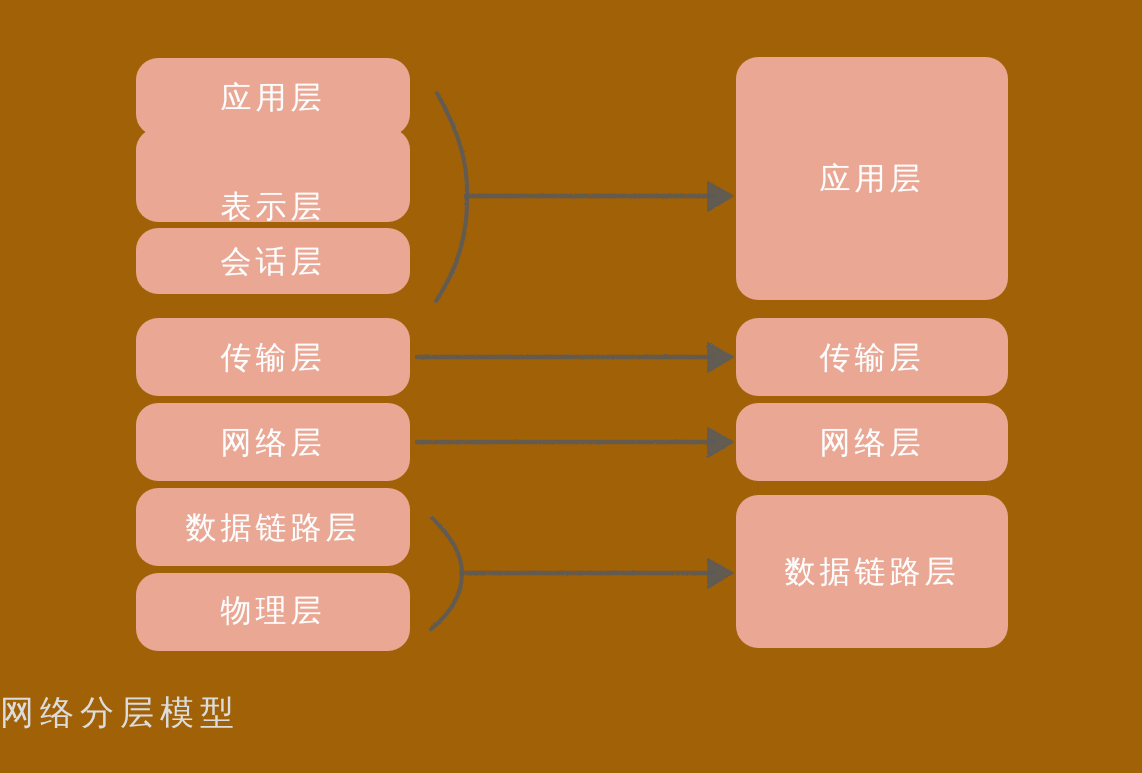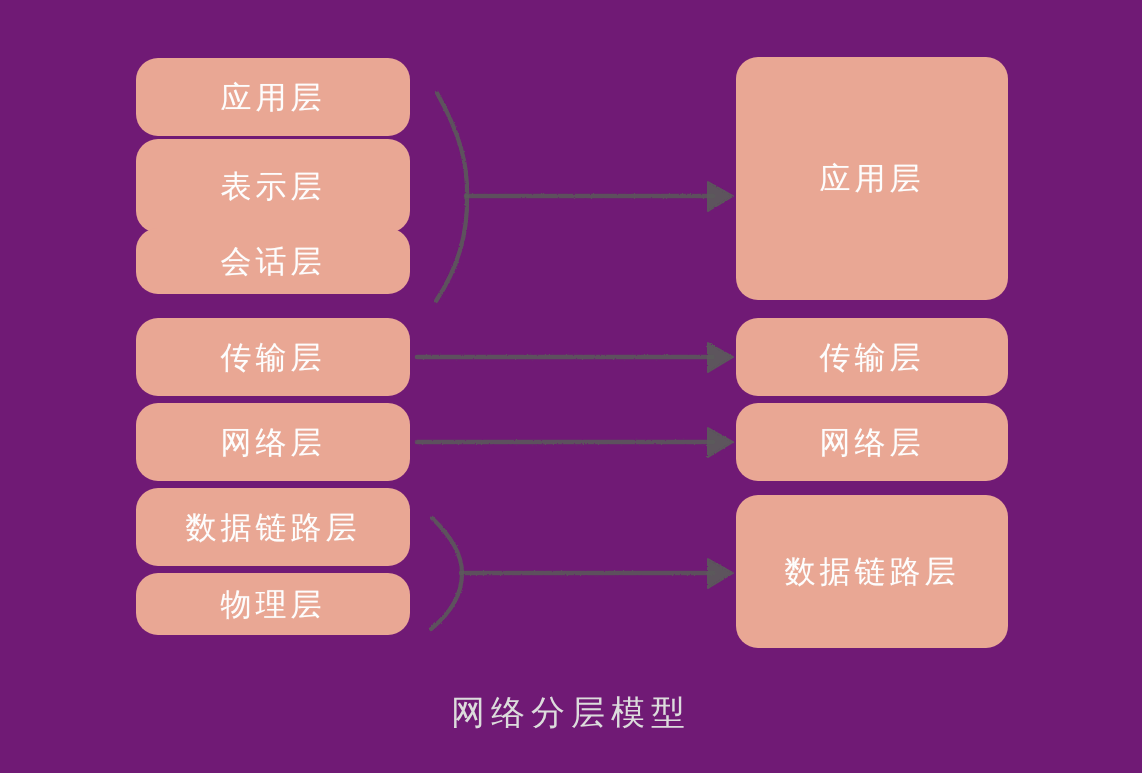--- a/index.html
+++ b/index.html
@@ -10,21 +10,21 @@
   body {
     width: 1142px;
     height: 773px;
     overflow: hidden;
     font-family: "DejaVu Sans", sans-serif;
   }
   #diagram {
     position: relative;
     width: 1142px;
     height: 773px;
-    background: #701a75;
+    background: #a16207;
   }
 
   
   .layer-box {
     position: absolute;
     box-sizing: border-box;
     background: #e9a794;
     border-radius: 22px;
     display: flex;
     align-items: center;
@@ -57,52 +57,51 @@
     height: 773px;
     pointer-events: none;
   }
 
   
   #caption {
     position: absolute;
     left: 0;
     top: 690px;
     width: 1142px;
-    text-align: center;
     font-size: 34px;
     letter-spacing: 6px;
     color: #dcdcdc;
     user-select: none;
   }
 </style>
 </head>
 <body>
 
 <div id="diagram">
 
   <div class="col-left">
     <div class="layer-box" style="top:58px;height:78px;">
       <span class="label">应用层</span>
     </div>
-    <div class="layer-box" style="top:139px;height:94px;">
+    <div class="layer-box" style="top:128px;height:94px;align-items:flex-end;">
       <span class="label">表示层</span>
     </div>
     <div class="layer-box" style="top:228px;height:66px;">
       <span class="label">会话层</span>
     </div>
     <div class="layer-box" style="top:318px;height:78px;">
       <span class="label">传输层</span>
     </div>
     <div class="layer-box" style="top:403px;height:78px;">
       <span class="label">网络层</span>
     </div>
     <div class="layer-box" style="top:488px;height:78px;">
       <span class="label">数据链路层</span>
     </div>
-    <div class="layer-box" style="top:573px;height:62px;">
+    <div class="layer-box" style="top:573px;height:78px;font-family:Liberation Mono, monospace;">
       <span class="label">物理层</span>
     </div>
   </div>
 
   <div class="col-right">
     <div class="layer-box" style="top:57px;height:243px;">
       <span class="label">应用层</span>
     </div>
     <div class="layer-box" style="top:318px;height:78px;">
       <span class="label">传输层</span>

